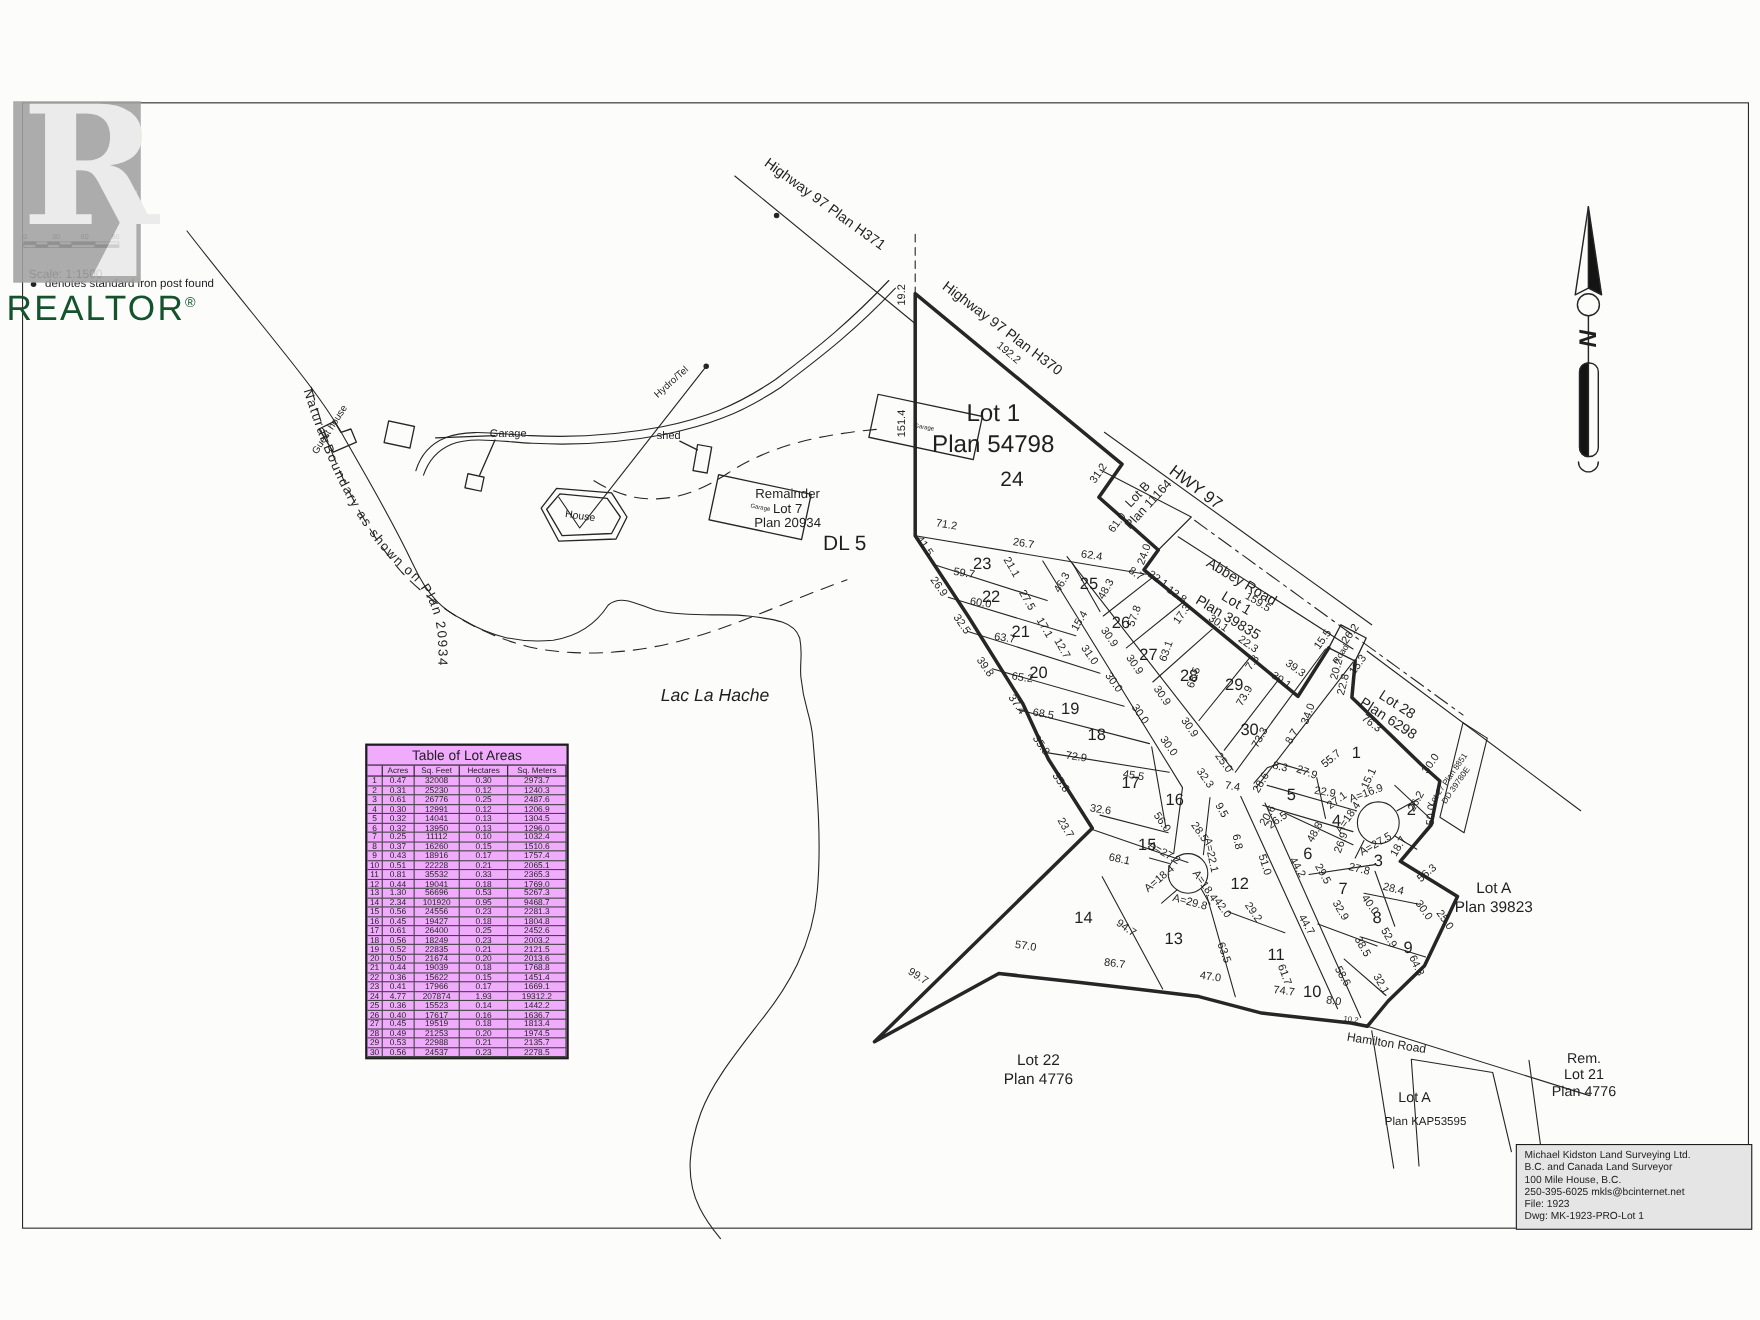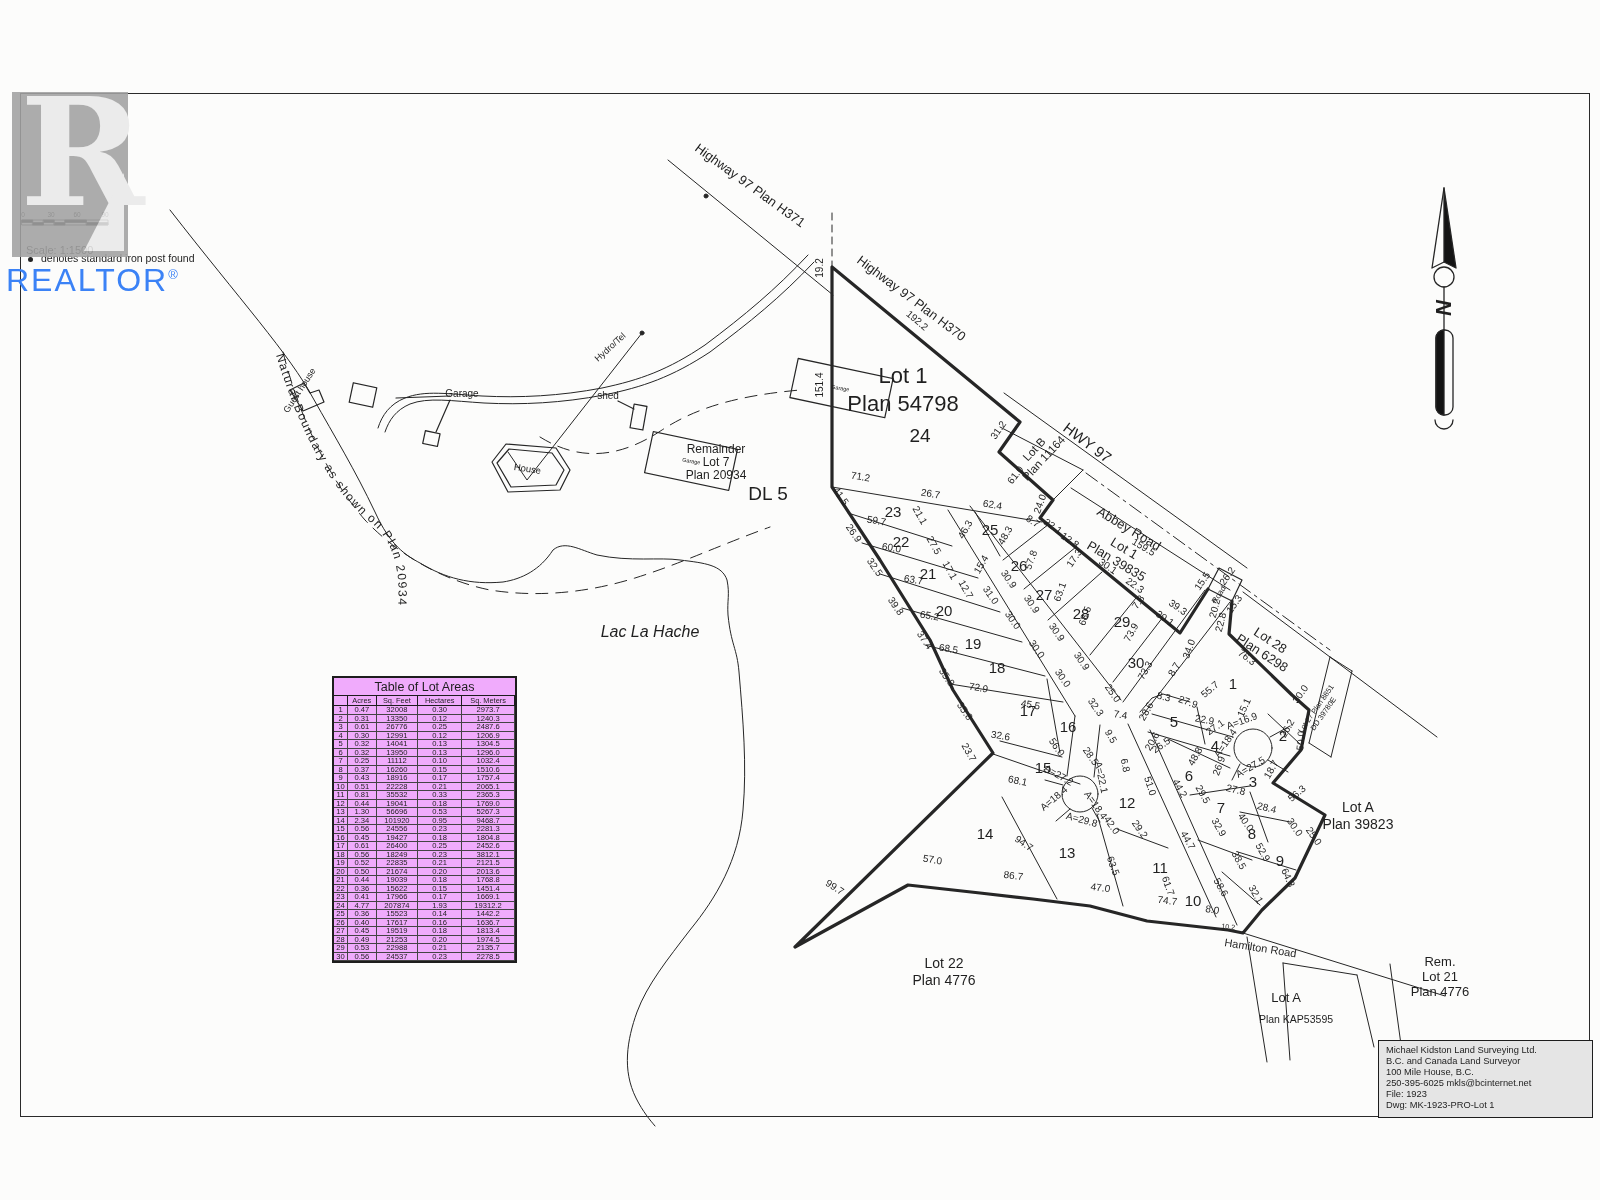--- a/index.html
+++ b/index.html
@@ -7,21 +7,21 @@
          font-family:"Liberation Sans",sans-serif;color:#1e1e1e;}
   svg text{fill:#1f1f1f;font-family:"Liberation Sans",sans-serif;}
   .title{position:absolute;left:28px;top:100px;font-size:27px;letter-spacing:1px;word-spacing:14px;color:#2a2a2a;}
   .title div{margin-bottom:16px;}
   .scale-label{position:absolute;left:26px;top:244px;font-size:11px;text-align:right;}
   .legend-line{position:absolute;left:28px;top:252px;font-size:10.5px;}
   .legend-line .dot{display:inline-block;width:5px;height:5px;border-radius:50%;background:#222;margin-right:8px;vertical-align:middle;}
   .wm-box{position:absolute;left:12px;top:92px;width:116px;height:165px;background:#a2a2a2;opacity:.88;}
   .wm-box .R{position:absolute;left:8px;top:-28px;font-family:"DejaVu Serif",serif;font-size:150px;color:#e9e9e9;font-weight:bold;}
   .wm-box .leg{position:absolute;right:4px;bottom:6px;width:0;height:0;border-left:40px solid transparent;border-bottom:78px solid #e9e9e9;}
-  .wm-text{position:absolute;left:6px;top:262px;font-size:32px;color:#3b82f6;letter-spacing:2px;}
+  .wm-text{position:absolute;left:6px;top:262px;font-size:32px;color:#14532d;letter-spacing:2px;}
   .wm-text sup{font-size:13px;}
   .lot-table{position:absolute;left:332px;top:676px;width:181px;background:#f0abfc;border:2px solid #1d1d1d;font-size:7.6px;}
   .lot-table .t-title{text-align:center;font-size:12.5px;padding:2px 0 1px;border-bottom:1px solid #1d1d1d;}
   .lot-table table{border-collapse:collapse;width:100%;}
   .lot-table th{font-weight:normal;border-bottom:1px solid #1d1d1d;border-right:1px solid #1d1d1d;font-size:7.4px;padding:0;margin-top:34px;}
   .lot-table td{border-bottom:1px solid #444;border-right:1px solid #444;text-align:center;padding:0;height:7.5px;line-height:7.5px;}
   .lot-table td:first-child{width:13px;}
   .surv-box{position:absolute;left:1378px;top:1040px;width:206px;height:72px;border:1.5px solid #1d1d1d;
             font-size:9.3px;line-height:11px;padding:4px 0 0 7px;background:#e5e5e5;}
   .border-rect{position:absolute;left:20px;top:93px;width:1568px;height:1022px;border:1.5px solid #2a2a2a;pointer-events:none;}
@@ -354,21 +354,21 @@
           <tr>
             <td>1</td>
             <td>0.47</td>
             <td>32008</td>
             <td>0.30</td>
             <td>2973.7</td>
           </tr>
           <tr>
             <td>2</td>
             <td>0.31</td>
-            <td>13350</td>
+            <td>25230</td>
             <td>0.12</td>
             <td>1240.3</td>
           </tr>
           <tr>
             <td>3</td>
             <td>0.61</td>
             <td>26776</td>
             <td>0.25</td>
             <td>2487.6</td>
           </tr>
@@ -468,21 +468,21 @@
             <td>0.61</td>
             <td>26400</td>
             <td>0.25</td>
             <td>2452.6</td>
           </tr>
           <tr>
             <td>18</td>
             <td>0.56</td>
             <td>18249</td>
             <td>0.23</td>
-            <td>3812.1</td>
+            <td>2003.2</td>
           </tr>
           <tr>
             <td>19</td>
             <td>0.52</td>
             <td>22835</td>
             <td>0.21</td>
             <td>2121.5</td>
           </tr>
           <tr>
             <td>20</td>

